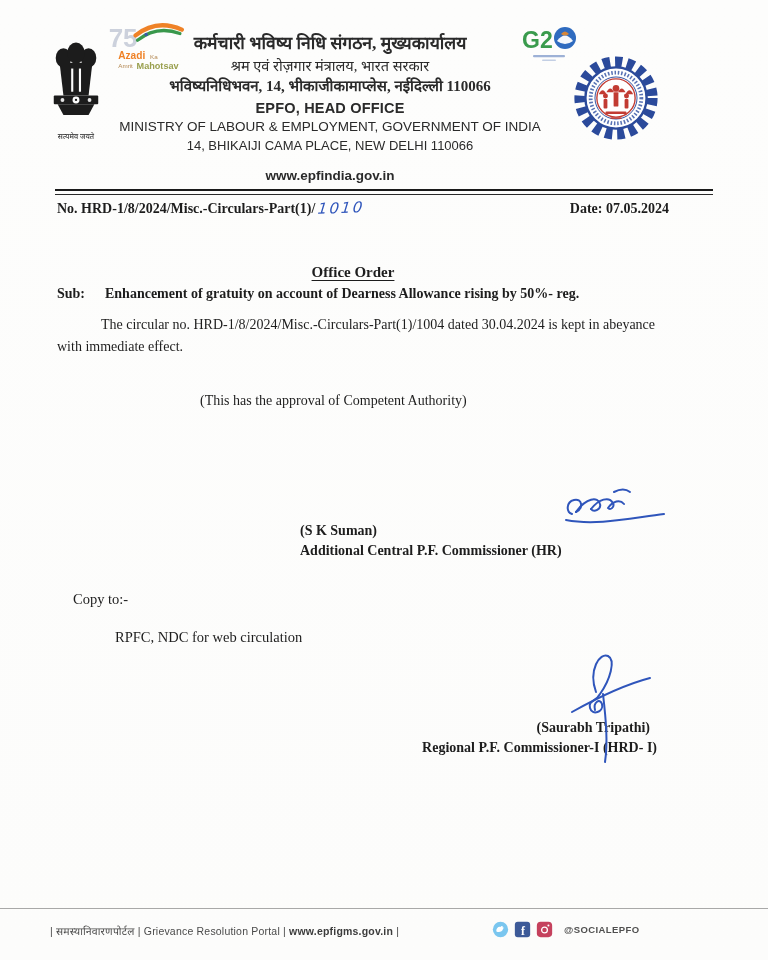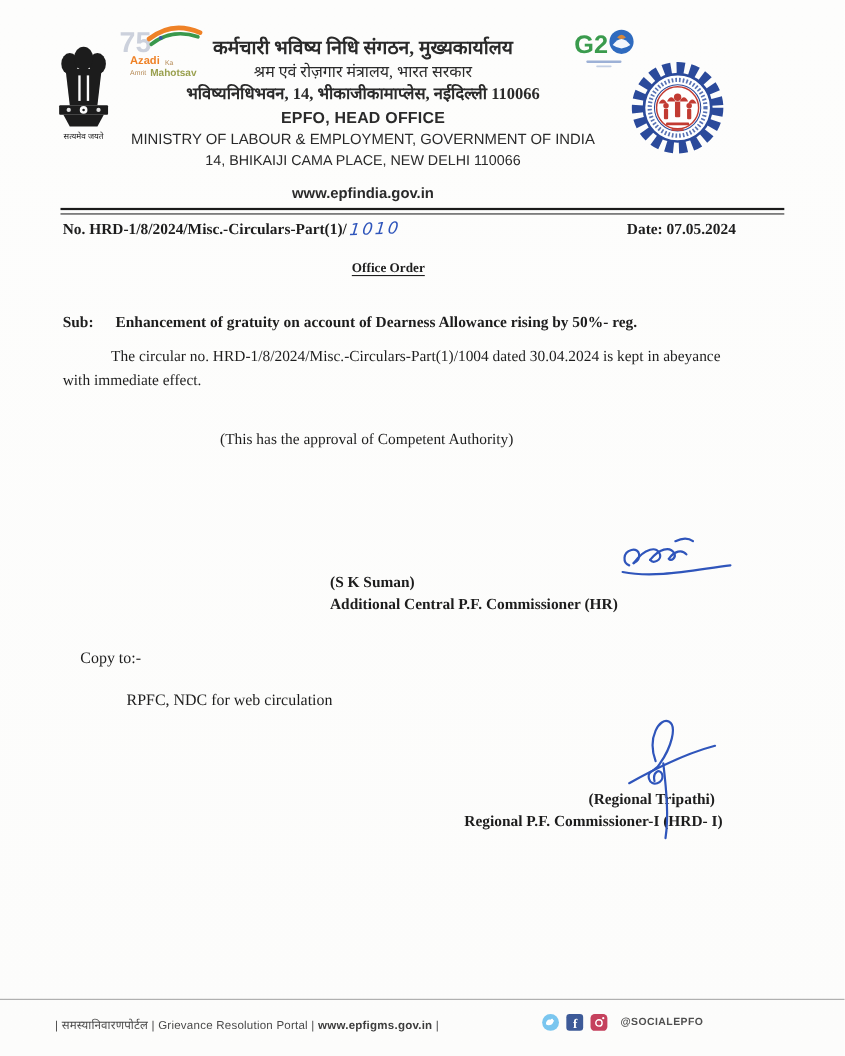--- a/index.html
+++ b/index.html
@@ -8,27 +8,27 @@
   .sans{font-family:"Liberation Sans","DejaVu Sans",sans-serif;}
   
   .hdr-center{left:88px;top:33px;width:484px;text-align:center;line-height:1.25;color:#2a2a2a;}
   .h-hi1{font-size:17.5px;font-weight:bold;margin-bottom:2px;}
   .h-hi2{font-size:14.5px;margin-bottom:2px;}
   .h-hi3{font-size:15px;font-weight:bold;margin-bottom:3px;}
   .h-en1{font-size:14.5px;font-weight:bold;letter-spacing:.2px;margin-bottom:2px;}
   .h-en2{font-size:13.5px;margin-bottom:2px;}
   .h-en3{font-size:13px;margin-bottom:14px;}
   .h-web{font-size:13.5px;font-weight:bold;}
-  .motto{left:34px;top:118px;width:84px;text-align:center;font-size:7.5px;color:#222;}
+  .motto{left:34px;top:131px;width:84px;text-align:center;font-size:7.5px;color:#222;}
   
   .rule{left:55px;top:189px;width:658px;height:3px;border-top:2.5px solid #1b1b1b;border-bottom:1.5px solid #2a2a2a;}
   .refrow{left:57px;top:199px;width:656px;display:flex;align-items:baseline;font-size:14px;font-weight:bold;}
   .handwr{color:#2f55bb;font-size:15px;font-style:italic;letter-spacing:2px;transform:skewX(-8deg) rotate(-2deg);display:inline-block;margin-left:3px;font-family:"DejaVu Sans",sans-serif;font-weight:normal;}
   .refdate{margin-left:auto;margin-right:44px;}
-  .title{left:0;top:236px;width:706px;text-align:center;font-size:12px;font-weight:bold;text-decoration:underline;text-underline-offset:3px;}
+  .title{left:0;top:264px;width:706px;text-align:center;font-size:15px;font-weight:bold;text-decoration:underline;text-underline-offset:3px;}
   .sublabel{left:57px;top:286px;font-size:14px;font-weight:bold;}
   .subtext{left:105px;top:286px;width:580px;font-size:14px;font-weight:bold;}
   .para{left:57px;top:314px;width:612px;font-size:14px;line-height:1.6;text-indent:44px;}
   .approval{left:200px;top:393px;font-size:14px;}
   .sig1block{left:300px;top:521px;width:347px;text-align:left;font-size:14px;font-weight:bold;line-height:1.4;}
   .sig1name{padding-right:10px;}
   .copyto{left:73px;top:591px;font-size:14.5px;}
   .copyitem{left:115px;top:629px;font-size:14.5px;}
   .sig2block{left:340px;top:718px;width:317px;text-align:right;font-size:14px;font-weight:bold;line-height:1.45;}
   .sig2name{padding-right:7px;}
@@ -149,21 +149,21 @@
   <div class="abs copyitem">RPFC, NDC for web circulation</div>
 
   <svg class="abs sigsvg" style="left:552px;top:650px;z-index:2;" width="105" height="115" viewBox="0 0 105 115">
     <g stroke="#2f55bb" stroke-width="2" fill="none" stroke-linecap="round">
       <path d="M44,42 C 36,20 48,2 56,6 C 64,10 58,30 48,44 C 44,52 36,50 38,58 C 40,66 52,62 50,54 C 48,48 41,52 43,60"></path>
       <path d="M20,62 C 45,48 75,34 98,28"></path>
       <path d="M51,44 C 54,70 56,92 53,112"></path>
     </g>
   </svg>
   <div class="abs sig2block">
-    <div class="sig2name">(Regional Tripathi)</div>
+    <div class="sig2name">(Saurabh Tripathi)</div>
     <div>Regional P.F. Commissioner-I (HRD- I)</div>
   </div>
 
   <div class="abs f-rule"></div>
   <div class="abs f-left sans">
     <span>| समस्यानिवारणपोर्टल |</span>
     <span>Grievance Resolution Portal</span>
     <span>|</span>
     <span class="furl">www.epfigms.gov.in</span>
     <span>|</span>

